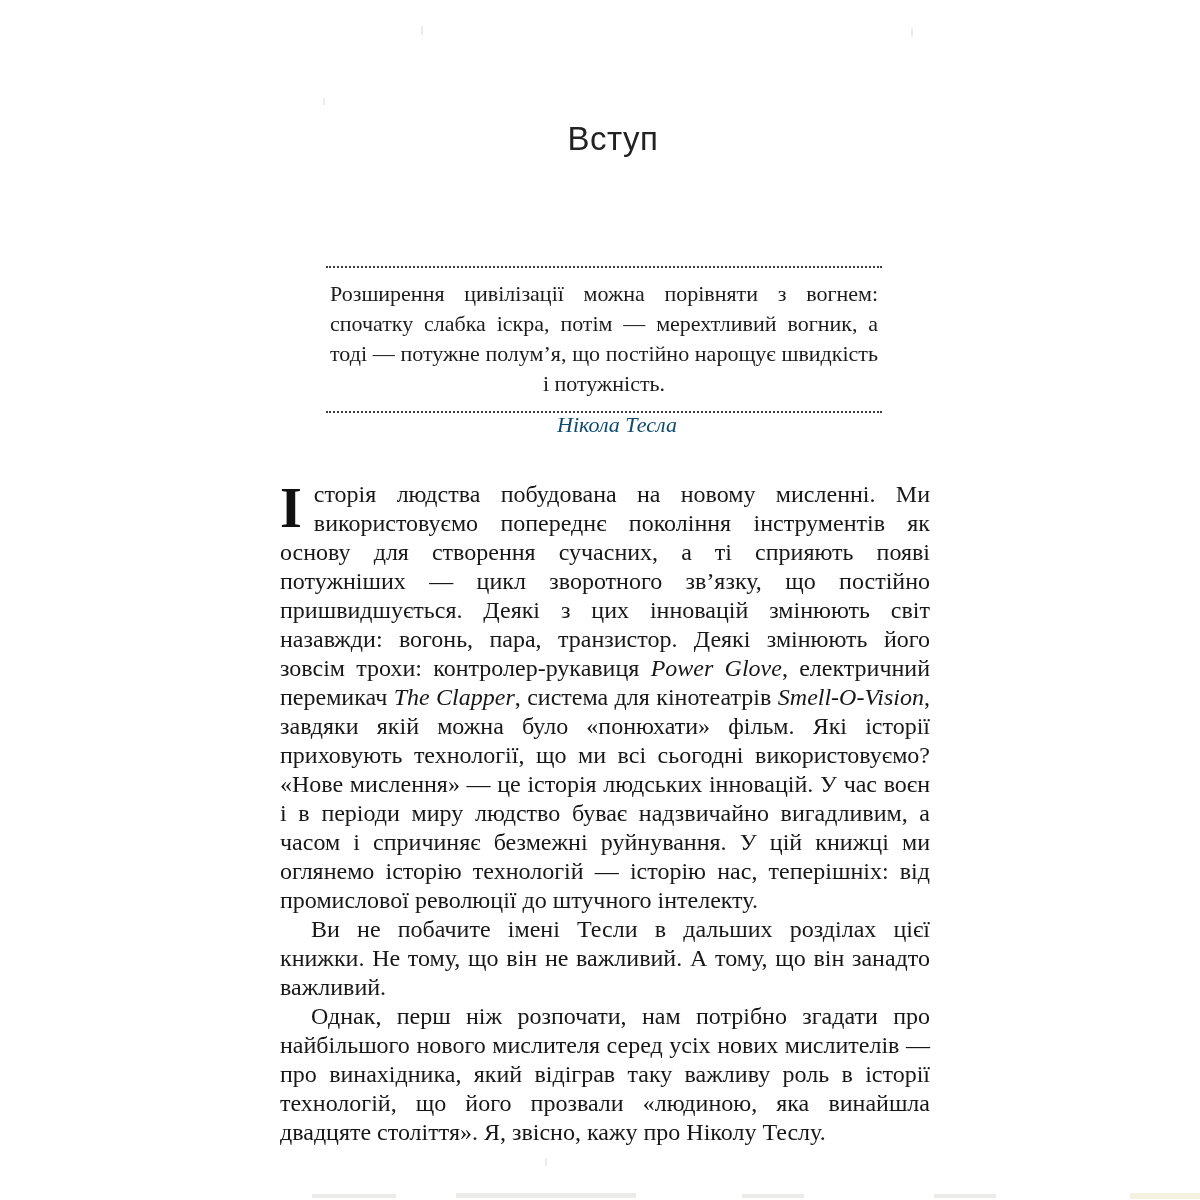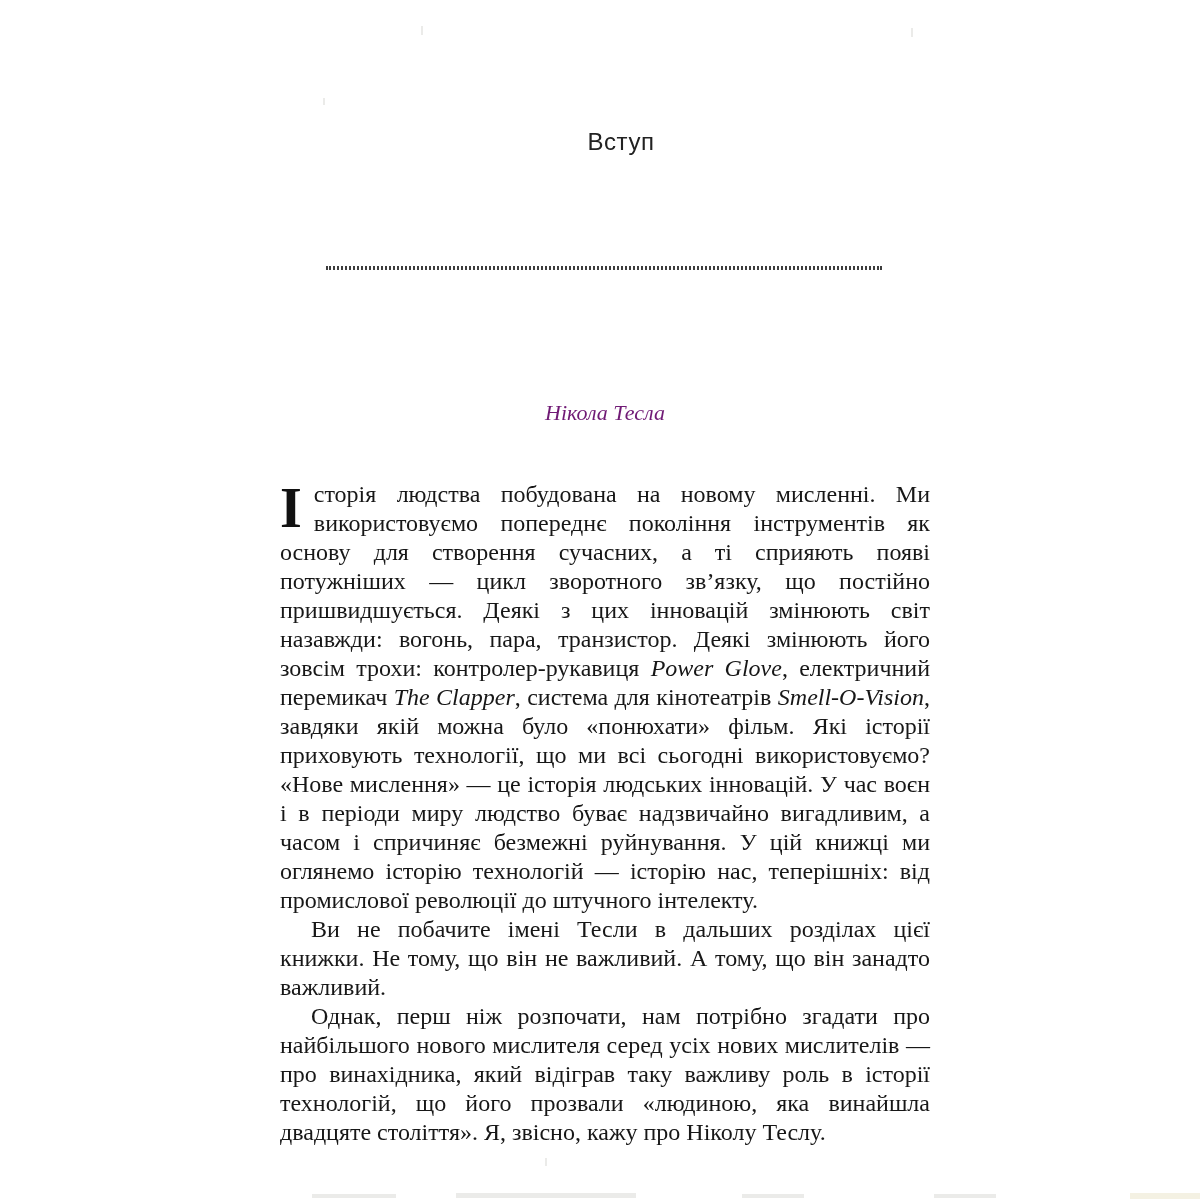--- a/index.html
+++ b/index.html
@@ -20,25 +20,25 @@
     left: 280px;
     top: 0;
     width: 650px;
     height: 1200px;
   }
   .chapter-title {
     position: absolute;
     top: 112px;
     left: 0;
     width: 100%;
-    margin: 16px;
+    margin: 8px;
     text-align: center;
     font-family: "Liberation Sans", sans-serif;
     font-weight: 500;
-    font-size: 24px;
+    font-size: 33px;
     letter-spacing: 0.5px;
     color: #222222;
   }
   .epigraph {
     position: absolute;
     top: 266px;
     left: 46px;
     width: 556px;
   }
   .dotted-rule {
@@ -52,26 +52,26 @@
     line-height: 30px;
     text-align: justify;
     text-align-last: center;
     color: #1b1b1b;
   }
   .attribution {
     position: absolute;
     top: 400px;
     left: 0;
     width: 100%;
-    margin: 0;
+    margin: 12px;
     text-align: center;
     font-family: "Liberation Serif", serif;
     font-style: italic;
     font-size: 22px;
-    color: #701a75;
+    color: #0c4a6e;
   }
   .body-text {
     position: absolute;
     top: 480px;
     left: 0;
     width: 650px;
     font-family: "Liberation Serif", serif;
     font-size: 24px;
     line-height: 29px;
     text-align: justify;
@@ -100,20 +100,21 @@
 </head>
 <body>
 
 <div class="page">
   <div class="page-column">
 
     <h1 class="chapter-title">Вступ</h1>
 
     <div class="epigraph">
       <div class="dotted-rule"></div>
+      <p class="epigraph-text">Розширення цивілізації можна порівняти з вогнем: спочатку слабка іскра, потім — мерехтливий вогник, а тоді — потужне полум’я, що постійно нарощує швидкість і потужність.</p>
       <div class="dotted-rule"></div>
     </div>
 
     <p class="attribution">Нікола Тесла</p>
 
     <div class="body-text">
       <p class="para">
         <span class="dropcap">І</span><span>сторія людства побудована на новому мисленні. Ми використовуємо попереднє покоління інструментів як основу для створення сучасних, а ті сприяють появі потужніших — цикл зворотного зв’язку, що постійно пришвидшується. Деякі з цих інновацій змінюють світ назавжди: вогонь, пара, транзистор. Деякі змінюють його зовсім трохи: контролер-рукавиця </span><i>Power Glove</i><span>, електричний перемикач </span><i>The Clapper</i><span>, система для кінотеатрів </span><i>Smell-O-Vision</i><span>, завдяки якій можна було «понюхати» фільм. Які історії приховують технології, що ми всі сьогодні використовуємо? «Нове мислення» — це історія людських інновацій. У час воєн і в періоди миру людство буває надзвичайно вигадливим, а часом і спричиняє безмежні руйнування. У цій книжці ми оглянемо історію технологій — історію нас, теперішніх: від промислової революції до штучного інтелекту.</span>
       </p>
       <p class="para indent">Ви не побачите імені Тесли в дальших розділах цієї книжки. Не тому, що він не важливий. А тому, що він занадто важливий.</p>

